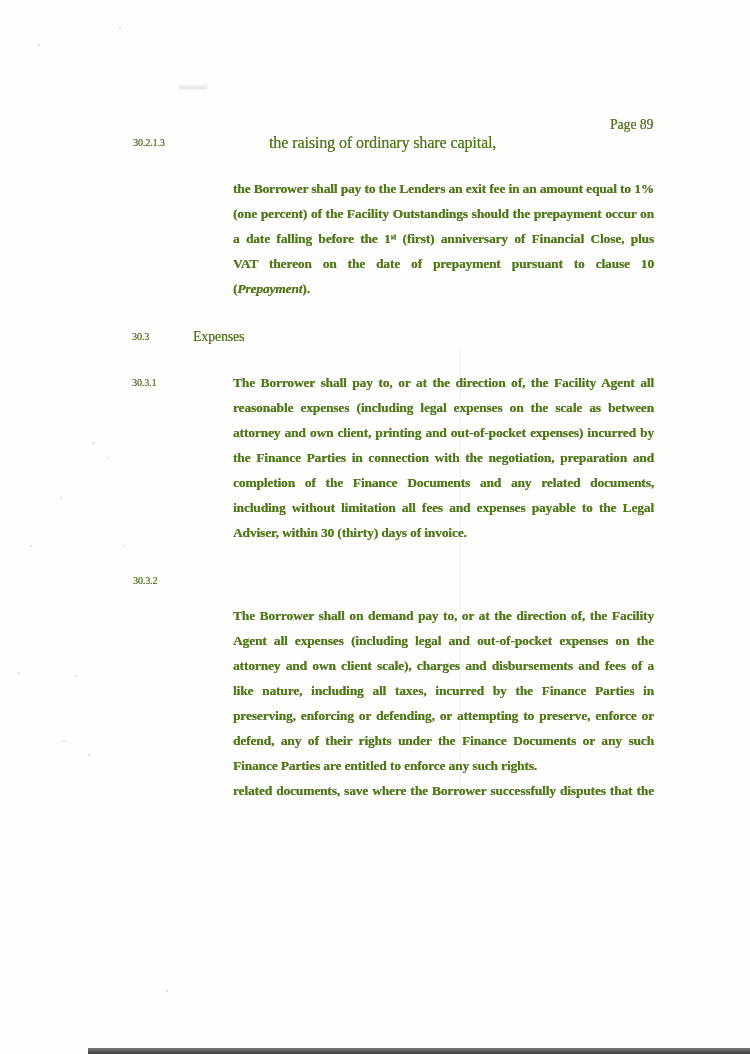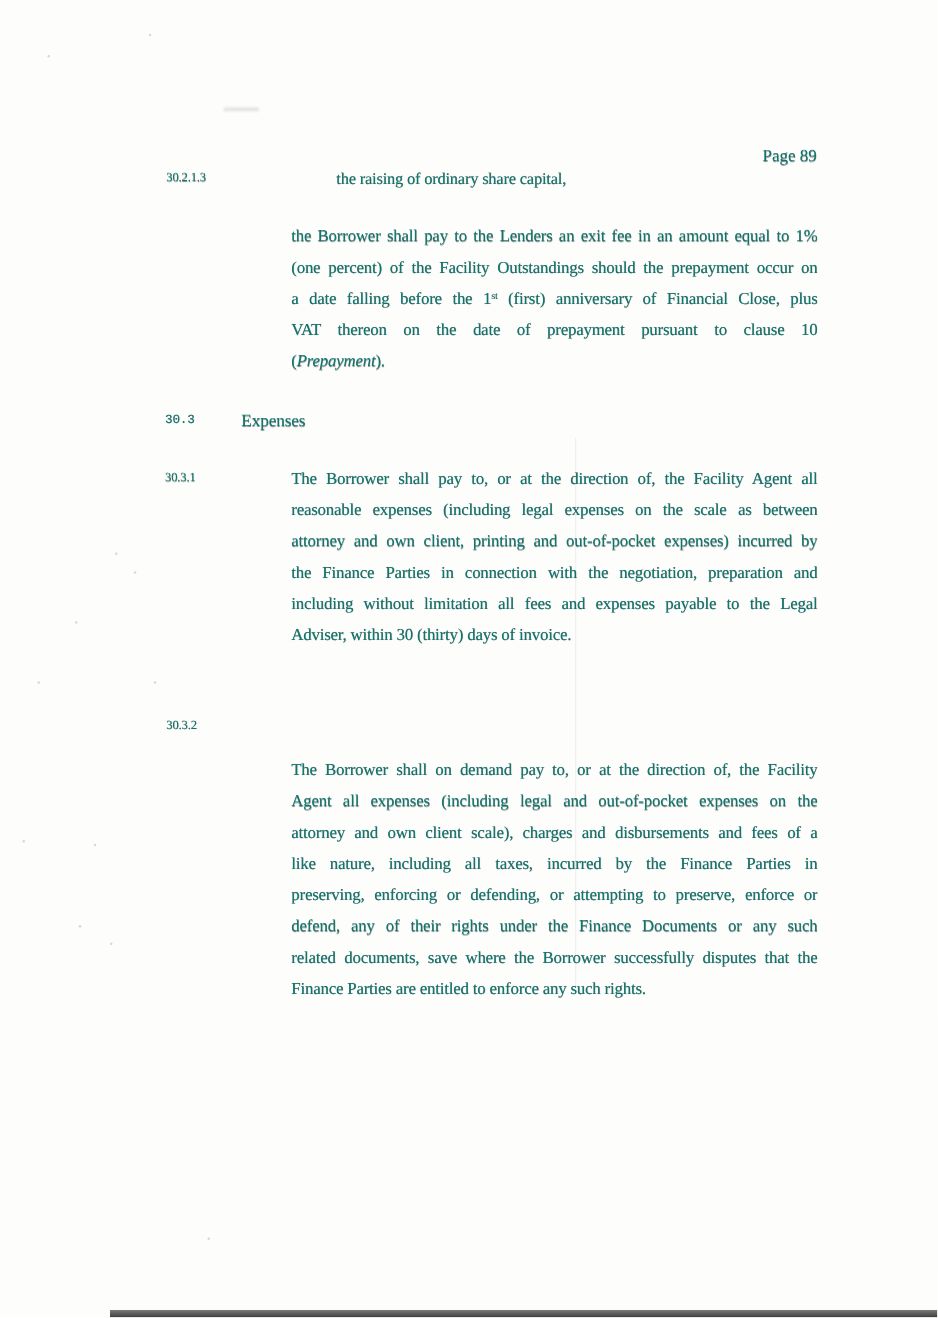--- a/index.html
+++ b/index.html
@@ -7,21 +7,21 @@
     padding: 0;
     background: #ffffff;
   }
   .page {
     position: relative;
     width: 750px;
     height: 1054px;
     background: #fdfdfc;
     overflow: hidden;
     font-family: "Liberation Serif", "DejaVu Serif", serif;
-    color: #0f766e;
+    color: #4d7c0f;
   }
   .scan-text {
     text-shadow: 0.2px 0.2px 0.55px rgba(30,30,30,0.55);
   }
   .page-number {
     position: absolute;
     top: 112px;
     left: 610px;
     width: 60px;
     font-size: 13.6px;
@@ -30,39 +30,40 @@
   }
   .clause-num {
     position: absolute;
     font-size: 10px;
     line-height: 25px;
     letter-spacing: -0.1px;
     white-space: nowrap;
   }
   .inline-clause-text {
     position: absolute;
-    font-size: 13px;
+    font-size: 16px;
     line-height: 25px;
     letter-spacing: -0.1px;
     white-space: nowrap;
   }
   .heading-title {
     position: absolute;
     font-size: 13.8px;
     line-height: 25px;
     font-weight: normal;
     letter-spacing: -0.1px;
     white-space: nowrap;
   }
   .para {
     position: absolute;
     left: 233px;
     width: 421px;
     font-size: 13.4px;
     letter-spacing: -0.12px;
+    font-weight: bold;
   }
   .tline {
     height: 25px;
     line-height: 25px;
     text-align: justify;
     text-align-last: justify;
     overflow: hidden;
   }
   .tline-last {
     text-align-last: left;
@@ -119,43 +120,44 @@
   <div class="inline-clause-text" style="top:130px; left:269px;">the raising of ordinary share capital,</div>
 
   <div class="para" style="top:176px;">
       <div class="tline">the Borrower shall pay to the Lenders an exit fee in an amount equal to 1%</div>
       <div class="tline">(one percent) of the Facility Outstandings should the prepayment occur on</div>
       <div class="tline">a date falling before the 1<sup>st</sup> (first) anniversary of Financial Close, plus</div>
       <div class="tline">VAT thereon on the date of prepayment pursuant to clause 10</div>
       <div class="tline tline-last">(<em>Prepayment</em>).</div>
     </div>
 
-  <div class="clause-num" style="top:324px; left:132px;font-family:Liberation Mono, monospace;">30.3</div>
+  <div class="clause-num" style="top:324px; left:132px;">30.3</div>
   <div class="heading-title" style="top:324px; left:193px;">Expenses</div>
 
   <div class="clause-num" style="top:370px; left:132px;">30.3.1</div>
   <div class="para" style="top:370px;">
       <div class="tline">The Borrower shall pay to, or at the direction of, the Facility Agent all</div>
       <div class="tline">reasonable expenses (including legal expenses on the scale as between</div>
       <div class="tline">attorney and own client, printing and out-of-pocket expenses) incurred by</div>
       <div class="tline">the Finance Parties in connection with the negotiation, preparation and</div>
+      <div class="tline">completion of the Finance Documents and any related documents,</div>
       <div class="tline">including without limitation all fees and expenses payable to the Legal</div>
       <div class="tline tline-last">Adviser, within 30 (thirty) days of invoice.</div>
     </div>
 
   <div class="clause-num" style="top:568px; left:133px;">30.3.2</div>
   <div class="para" style="top:586px;margin-top:17px;">
       <div class="tline">The Borrower shall on demand pay to, or at the direction of, the Facility</div>
       <div class="tline">Agent all expenses (including legal and out-of-pocket expenses on the</div>
       <div class="tline">attorney and own client scale), charges and disbursements and fees of a</div>
       <div class="tline">like nature, including all taxes, incurred by the Finance Parties in</div>
       <div class="tline">preserving, enforcing or defending, or attempting to preserve, enforce or</div>
       <div class="tline">defend, any of their rights under the Finance Documents or any such</div>
+      <div class="tline tline-last">Finance Parties are entitled to enforce any such rights.</div>
       <div class="tline">related documents, save where the Borrower successfully disputes that the</div>
-      <div class="tline tline-last">Finance Parties are entitled to enforce any such rights.</div>
     </div>
 
   <div class="smudge"></div>
   <div class="fold-line"></div>
   <div class="speck" style="left:119px; top:27px;"></div>
   <div class="speck" style="left:38px; top:44px;"></div>
   <div class="speck" style="left:92px; top:442px;"></div>
   <div class="speck" style="left:107px; top:457px;"></div>
   <div class="speck" style="left:60px; top:497px;"></div>
   <div class="speck" style="left:30px; top:545px;"></div>

